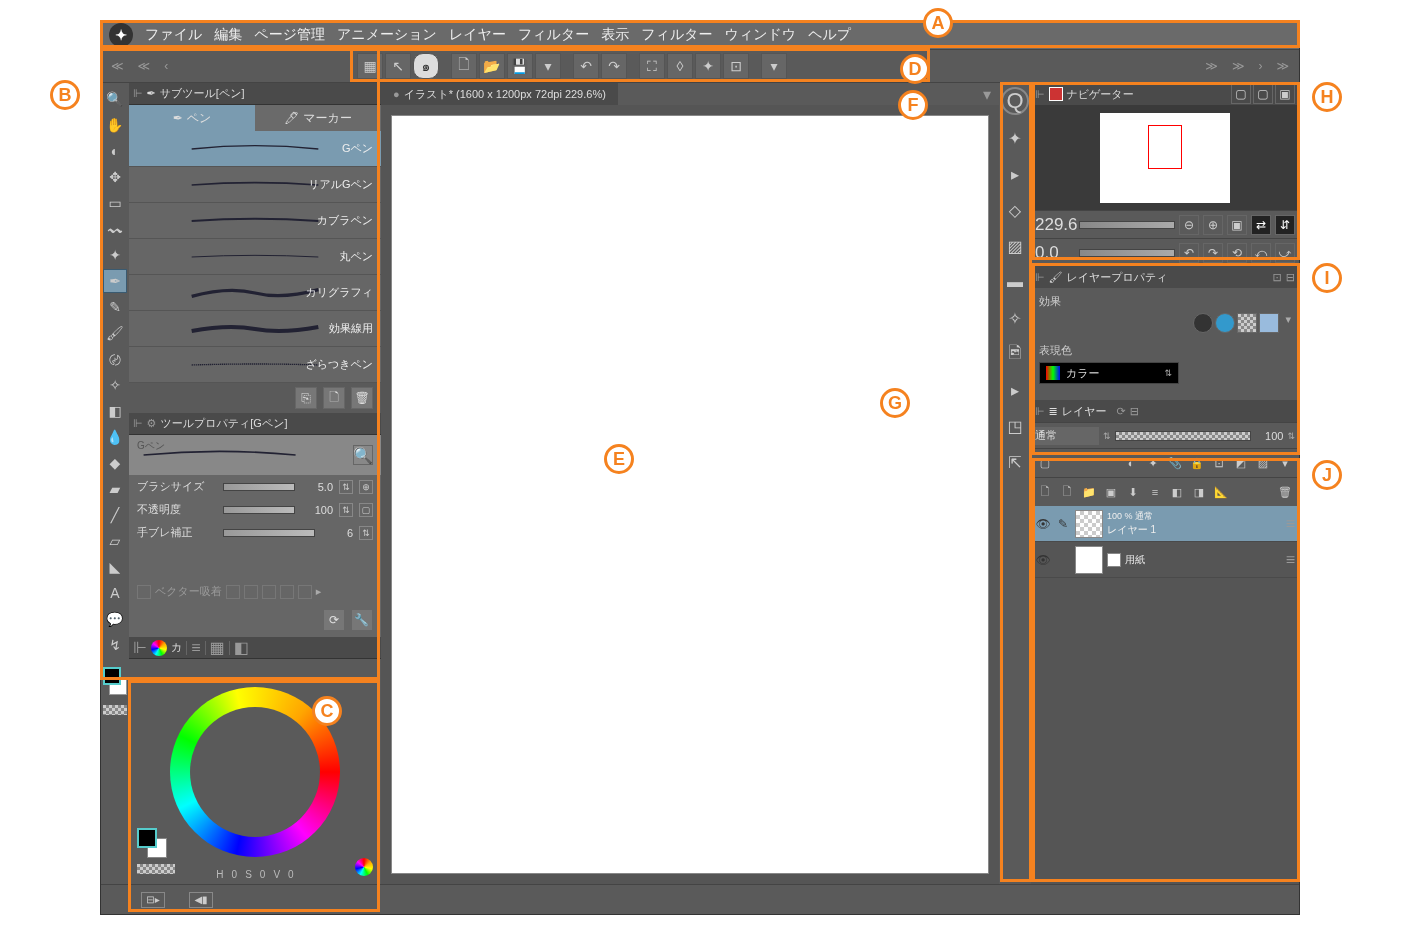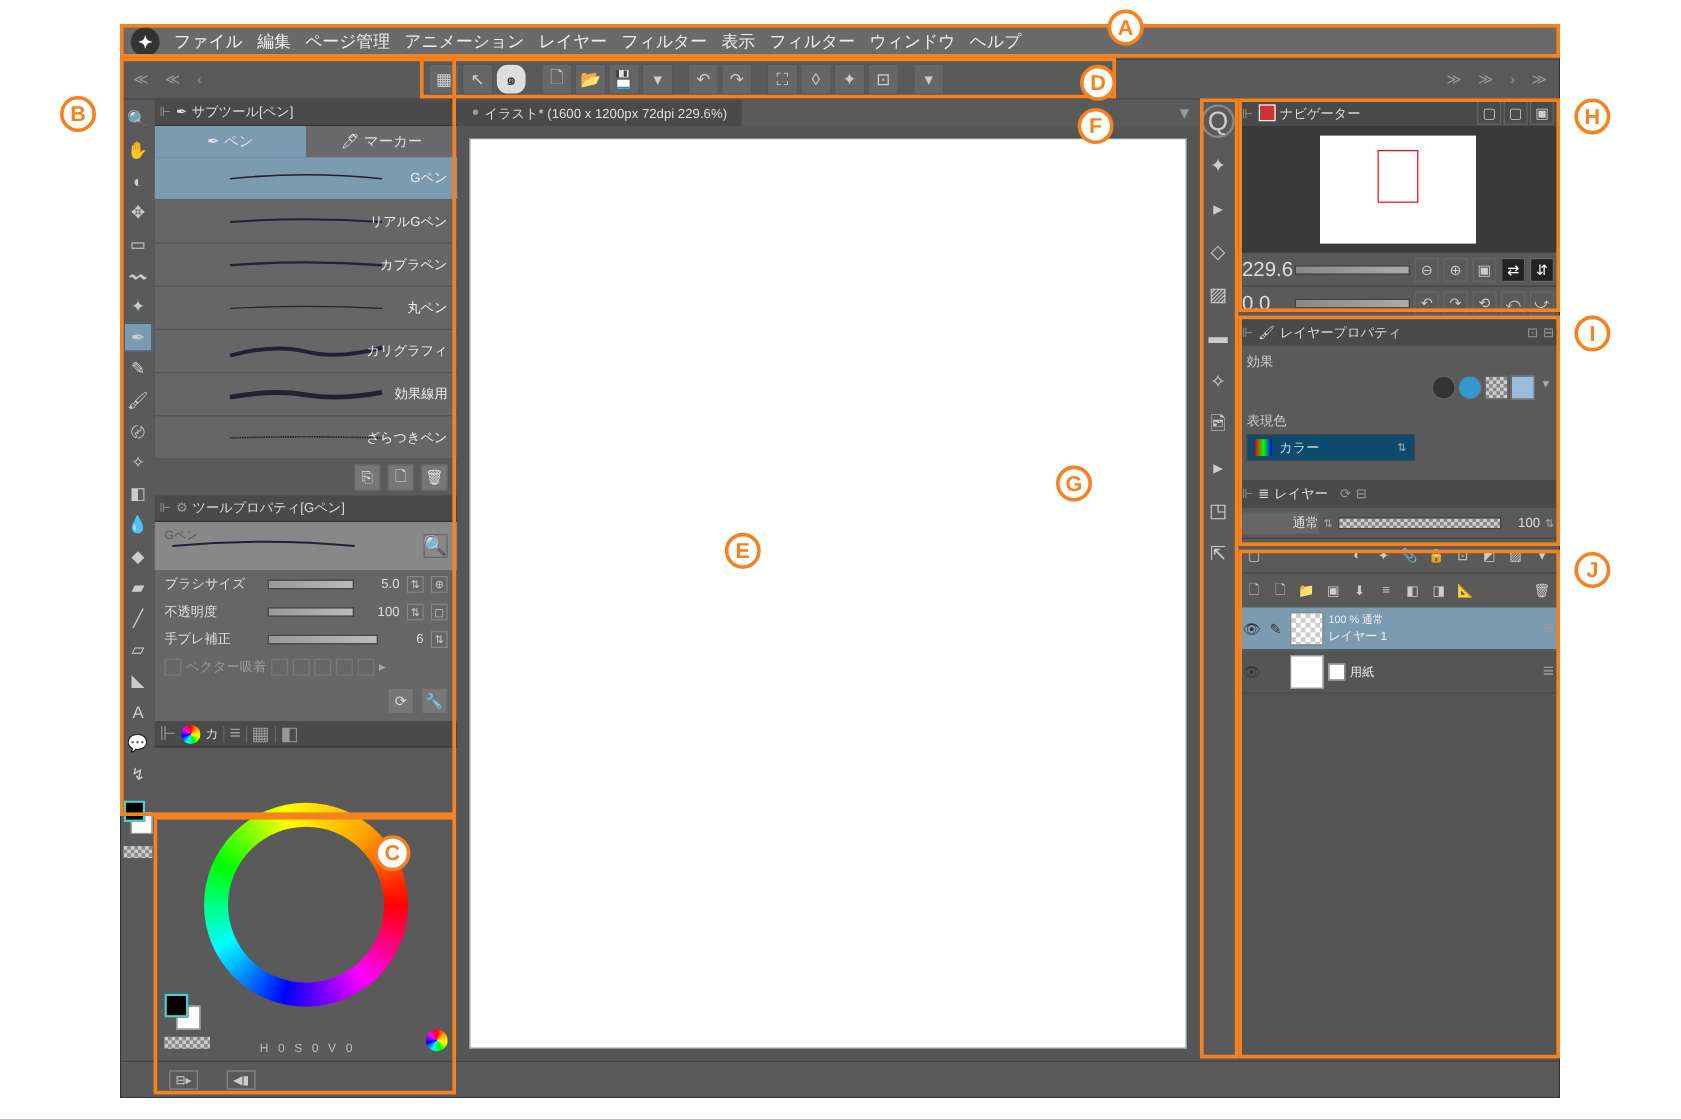--- a/index.html
+++ b/index.html
@@ -44,21 +44,21 @@
 .preview-row svg { width: 70%; height: 24px; }
 .preview-row .lens { margin-left: auto; width: 20px; height: 20px; border: 1px solid #666; display: flex; align-items: center; justify-content: center; color: #555; cursor: pointer; }
 .prop-row { display: flex; align-items: center; padding: 4px 8px; color: #ddd; font-size: 11px; gap: 6px; }
 .prop-label { width: 80px; }
 .slider { flex: 1; height: 8px; background: linear-gradient(to right, #999, #bbb); border: 1px solid #444; position: relative; cursor: pointer; }
 .prop-val { width: 32px; text-align: right; }
 .prop-tiny { width: 14px; height: 14px; border: 1px solid #888; display: flex; align-items: center; justify-content: center; font-size: 9px; color: #ccc; cursor: pointer; }
 .aa-opts { display: flex; gap: 4px; }
 .aa-opt { width: 22px; height: 22px; border-radius: 50%; background: #555; border: 2px solid #444; cursor: pointer; }
 .aa-opt.sel { border-color: #5cc; background: #7a9bb0; }
-.vector-row { display: flex; align-items: center; padding: 4px 8px; gap: 4px; color: #999; font-size: 11px; }
+.vector-row { display: flex; align-items: center; padding: 4px 8px; gap: 4px; color: #999; font-size: 11px; margin-top: 36px; }
 .vec-box { width: 14px; height: 14px; border: 1px solid #777; }
 .toolprop-bottom { display: flex; justify-content: flex-end; gap: 6px; padding: 6px 8px; }
 .color-panel { flex: 1; background: #5a5a5a; display: flex; flex-direction: column; }
 .color-hdr { height: 22px; display: flex; align-items: center; padding: 0 4px; gap: 4px; background: #4a4a4a; border-bottom: 1px solid #333; }
 .color-hdr .wheel-icon { width: 16px; height: 16px; border-radius: 50%; background: conic-gradient(red,orange,yellow,lime,cyan,blue,magenta,red); }
 .color-hdr .tab-txt { color: #ddd; font-size: 11px; }
 .color-hdr .tab-sep { width: 1px; height: 14px; background: #666; }
 .color-body { flex: 1; position: relative; background: #5a5a5a; display: flex; align-items: center; justify-content: center; }
 .hue-ring { width: 170px; height: 170px; border-radius: 50%; background: conic-gradient(from 90deg, red,magenta,blue,cyan,lime,yellow,orange,red); position: relative; }
 .hue-ring::after { content:''; position: absolute; inset: 20px; border-radius: 50%; background: #5a5a5a; }
@@ -92,26 +92,26 @@
 .lp-panel { background: #5a5a5a; flex: 0 0 auto; }
 .lp-body { padding: 6px 8px; color: #ddd; font-size: 11px; }
 .lp-row { margin-bottom: 10px; }
 .lp-label { margin-bottom: 4px; color: #ccc; }
 .lp-effects { display: flex; gap: 2px; justify-content: flex-end; }
 .lp-eff { width: 20px; height: 20px; border: 1px solid #666; display: flex; align-items: center; justify-content: center; cursor: pointer; }
 .lp-eff.circle { border-radius: 50%; background: #333; }
 .lp-eff.circle.blue { background: #39c; }
 .lp-eff.check { background: repeating-conic-gradient(#888 0 25%, #ccc 0 50%) 0 0/6px 6px; }
 .lp-eff.solid { background: #9bd; }
-.lp-expr { width: 140px; height: 22px; background: #0c4a6e; border: 1px solid #444; display: flex; align-items: center; padding: 0 6px; gap: 6px; cursor: pointer; }
+.lp-expr { width: 140px; height: 22px; background: #000000; border: 1px solid #444; display: flex; align-items: center; padding: 0 6px; gap: 6px; cursor: pointer; }
 .lp-expr .rgb { width: 14px; height: 14px; background: linear-gradient(to right, red, lime, blue); }
 .lp-expr .arrows { margin-left: auto; color: #aaa; font-size: 9px; }
 .layer-panel { flex: 1; background: #5a5a5a; display: flex; flex-direction: column; }
 .layer-ctrl { height: 26px; display: flex; align-items: center; padding: 0 4px; gap: 4px; background: #5a5a5a; border-top: 1px solid #444; }
-.layer-blend { width: 64px; height: 18px; background: #666; color: #ddd; font-size: 11px; display: flex; align-items: center; justify-content: flex-end; cursor: pointer; }
+.layer-blend { width: 64px; height: 18px; background: #666; color: #ddd; font-size: 11px; display: flex; align-items: center; justify-content: flex-start; cursor: pointer; }
 .layer-op-slider { flex: 1; height: 10px; background: repeating-conic-gradient(#888 0 25%, #ccc 0 50%) 0 0/6px 6px; border: 1px solid #444; cursor: pointer; }
 .layer-op-val { color: #ddd; font-size: 11px; width: 28px; text-align: right; }
 .layer-btns { display: flex; flex-wrap: wrap; gap: 2px; padding: 4px; border-top: 1px solid #444; background: #5a5a5a; }
 .lbtn { width: 20px; height: 20px; color: #ccc; font-size: 11px; display: flex; align-items: center; justify-content: center; cursor: pointer; border: 1px solid transparent; }
 .layer-list { flex: 1; background: #555; overflow: auto; }
 .layer-item { height: 36px; display: flex; align-items: center; padding: 0 4px; gap: 4px; border-bottom: 1px solid #4a4a4a; cursor: pointer; }
 .layer-item.selected { background: #7a9bb0; }
 .layer-vis { width: 16px; text-align: center; color: #333; font-size: 12px; cursor: pointer; }
 .layer-thumb { width: 28px; height: 28px; background: repeating-conic-gradient(#ccc 0 25%, #fff 0 50%) 0 0/8px 8px; border: 1px solid #888; }
 .layer-thumb.paper { background: #fff; }

